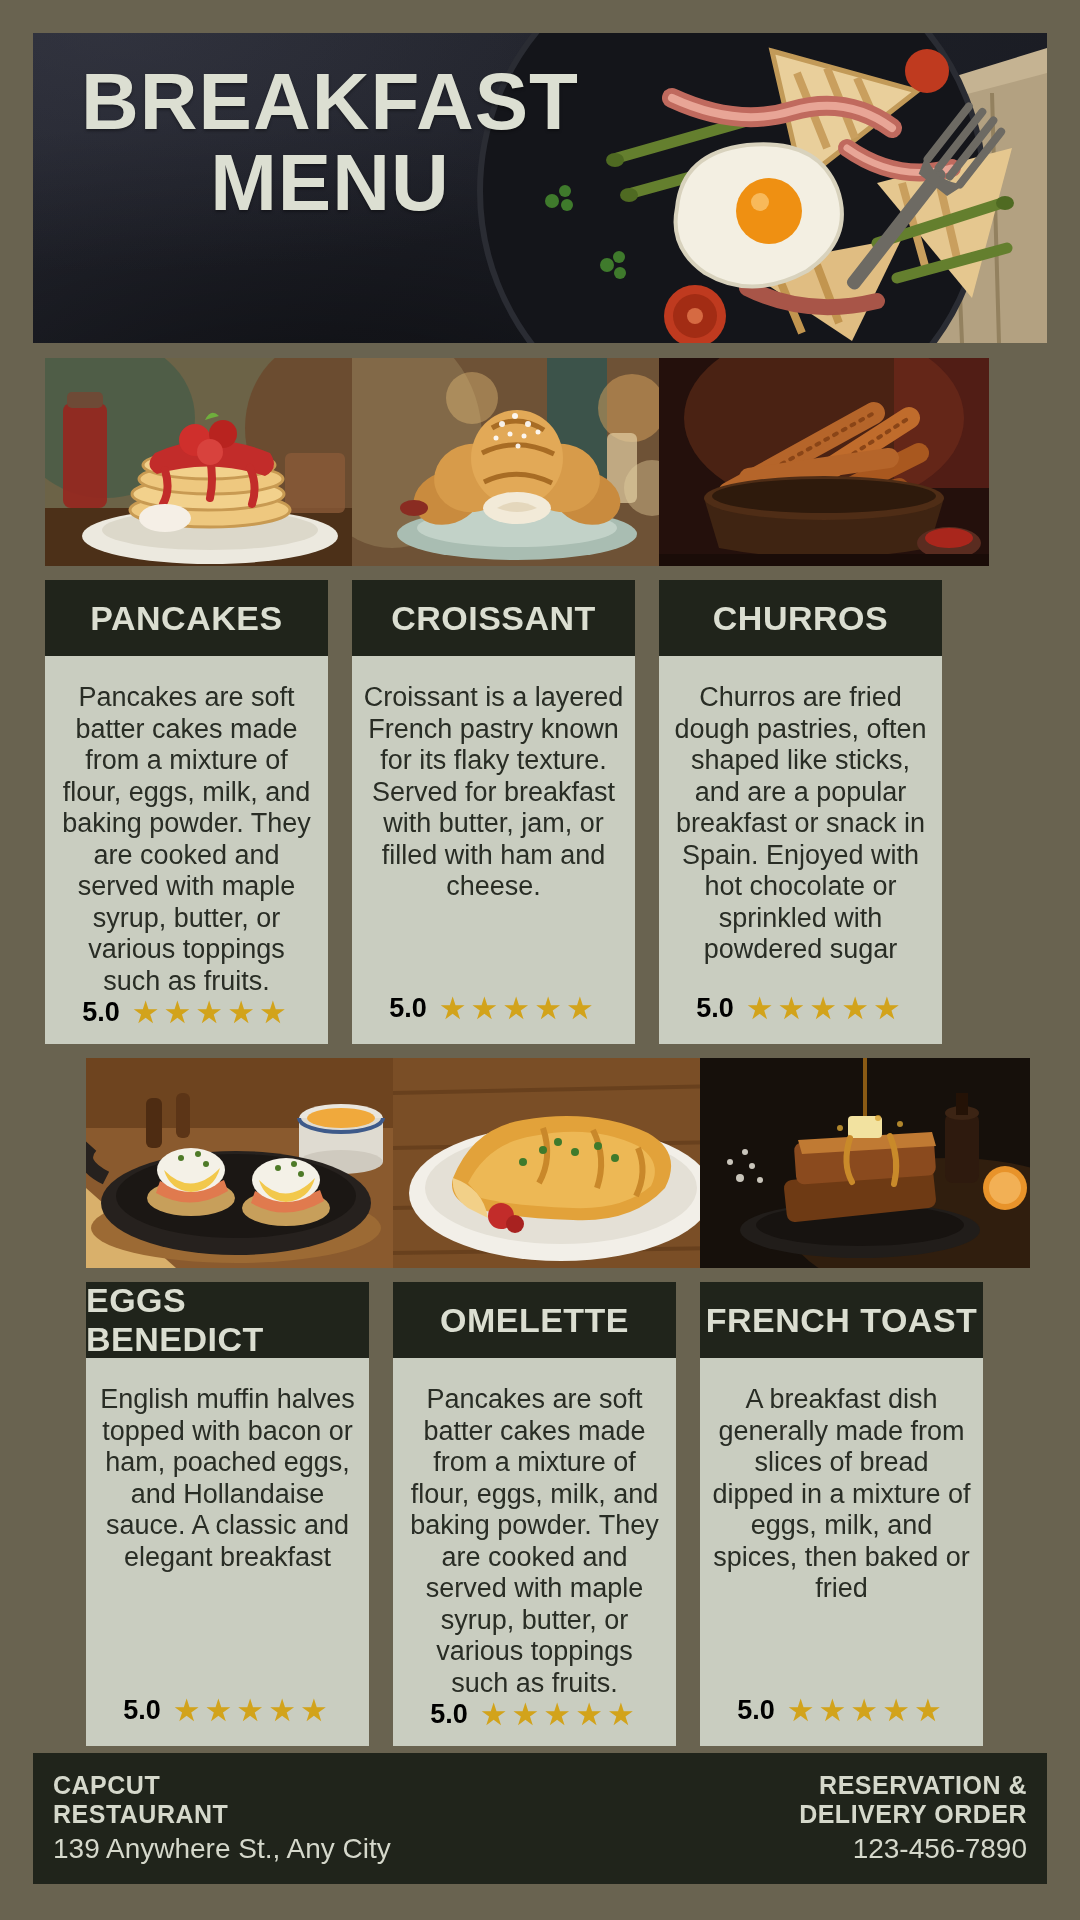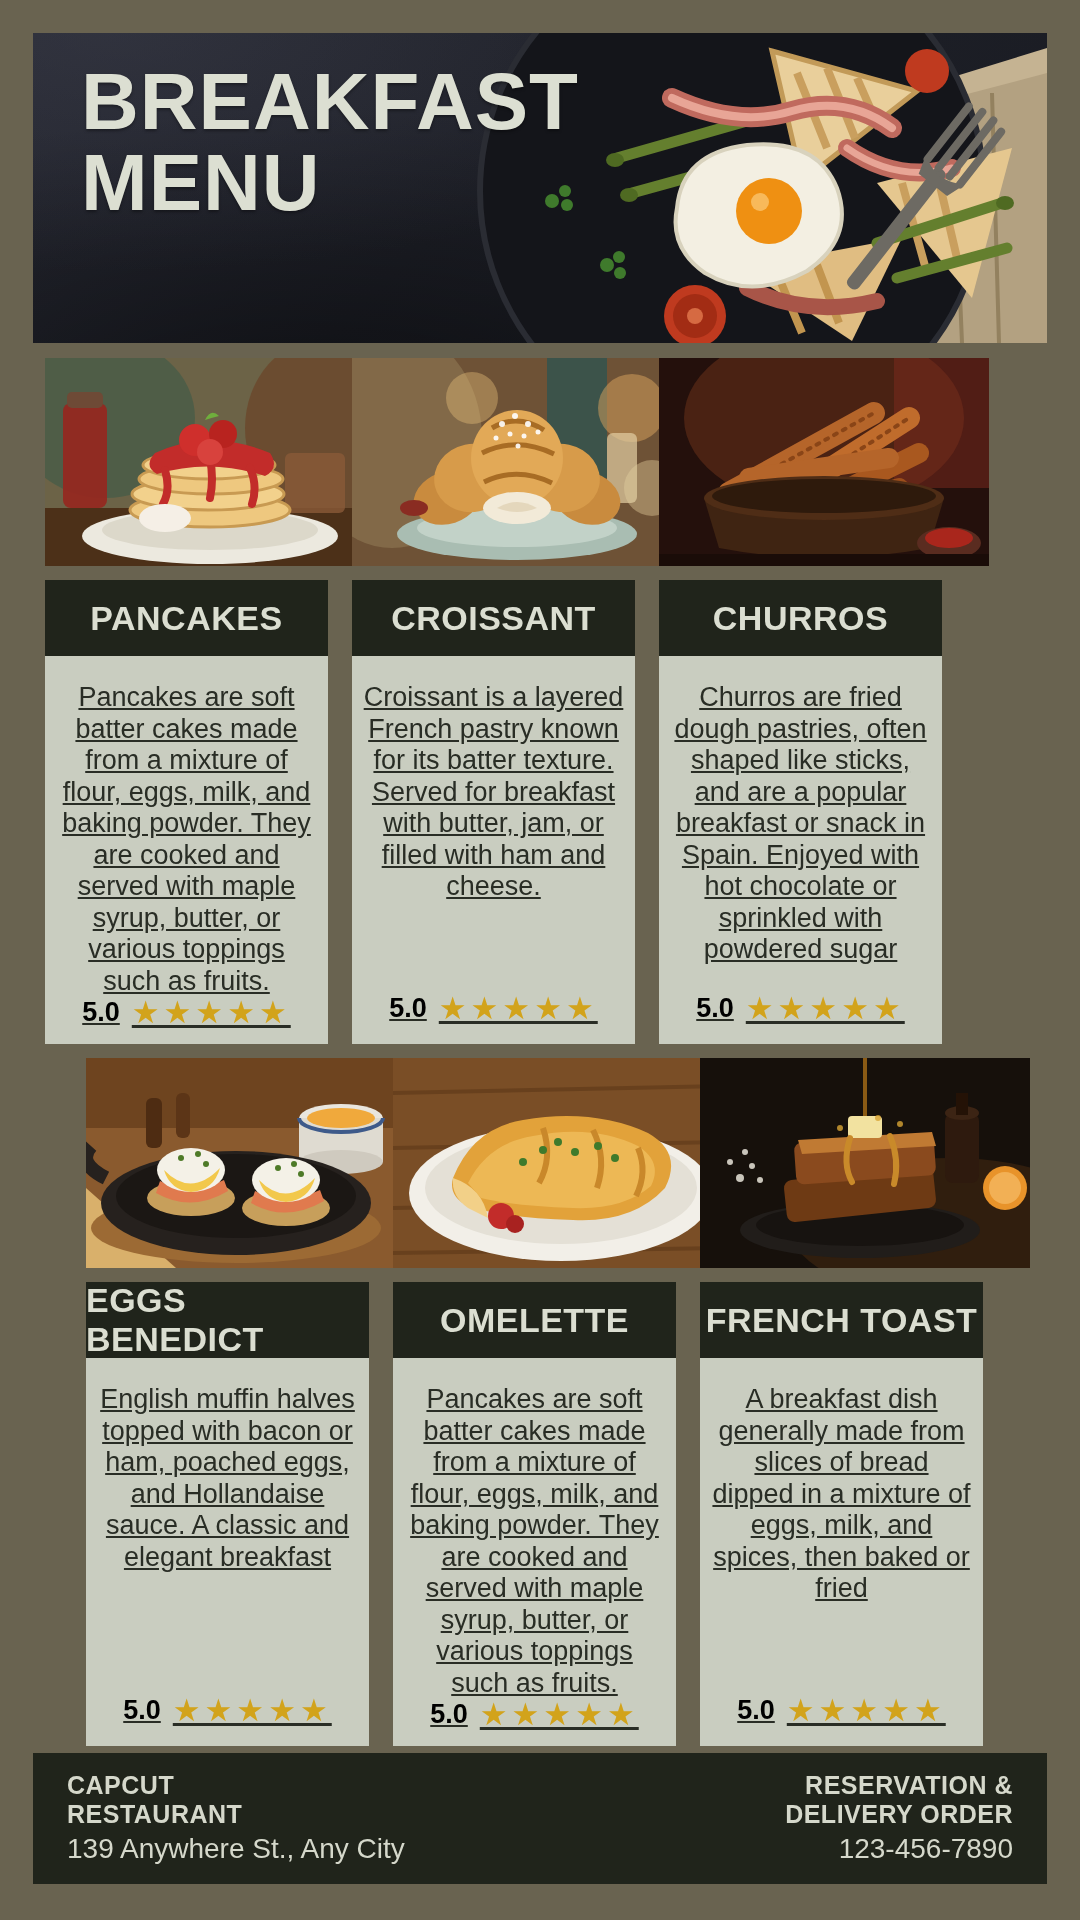--- a/index.html
+++ b/index.html
@@ -10,20 +10,21 @@
     font-family:"Liberation Sans", sans-serif;
   }
   
   .banner {
     position:absolute; left:33px; top:33px; width:1014px; height:310px;
     background:
       radial-gradient(120% 140% at 8% 0%, rgba(70,72,86,.35), rgba(0,0,0,0) 55%),
       radial-gradient(130% 160% at 30% 120%, rgba(0,0,0,.5), rgba(0,0,0,0) 60%),
       linear-gradient(135deg,#262832 0%,#1e2028 45%,#191b22 100%);
     overflow:hidden;
+    text-align:center;
   }
   .banner-photo { position:absolute; right:0; top:0; width:600px; height:310px; }
   .banner-title {
     position:absolute; left:48px; top:28px;
     color:#dcdfd2; font-weight:700; font-size:80px; line-height:81px;
     letter-spacing:1px; text-shadow:0 2px 3px rgba(0,0,0,.35);
   }
   
   .row { position:absolute; left:33px; width:1014px; display:flex; gap:12px; }
   .row1 { top:358px; } .row2 { top:1058px;margin-left:41px; }
@@ -34,33 +35,32 @@
   .gap { height:14px; }
   .titlebar {
     height:76px; background:#20241b; color:#dbded1;
     display:flex; align-items:center; justify-content:center;
     font-weight:700; font-size:34px; letter-spacing:.5px;
   }
   .card {
     height:388px; background:#c9cdc0; color:#292d25;
     display:flex; flex-direction:column; justify-content:space-between;
     padding:26px 11px 20px;
-    text-decoration:underline;
   }
   .desc { font-size:27px; line-height:31.5px; text-align:center; }
   .rating { display:flex; align-items:center; justify-content:center; gap:12px; }
   .rating .num { font-weight:700; font-size:27px; color:#000000; }
   .rating .stars { color:#d2a31b; font-size:31px; letter-spacing:4px; line-height:1;
                    font-family:"DejaVu Sans", sans-serif; }
   
   .footer {
     position:absolute; left:33px; top:1753px; width:1014px; height:131px;
     background:#20241b; color:#d5d8cb;
     display:flex; justify-content:space-between; align-items:center;
-    padding:0 34px;
+    padding:0 20px;
   }
   .f-left  { text-align:left; }
   .f-right { text-align:right; }
   .f-bold  { font-weight:700; font-size:25px; line-height:29px; letter-spacing:.5px; }
   .f-reg   { font-size:28px; line-height:34px; margin-top:3px; }
 </style>
 </head>
 <body>
 
 <div class="page">
@@ -211,21 +211,21 @@
               <circle cx="166" cy="88" r="2.5"></circle>
           </g>
           <ellipse cx="62" cy="150" rx="14" ry="8" fill="#8a2c22"></ellipse>
         </svg>
       </div>
       <div class="gap"></div>
       <div class="titlebar">
         <span>CROISSANT</span>
       </div>
       <div class="card">
-        <div class="desc">Croissant is a layered French pastry known for its batter texture. Served for breakfast with butter, jam, or filled with ham and cheese.</div>
+        <div class="desc">Croissant is a layered French pastry known for its flaky texture. Served for breakfast with butter, jam, or filled with ham and cheese.</div>
         <div class="rating">
           <span class="num">5.0</span>
           <span class="stars">★★★★★</span>
         </div>
       </div>
     </div>
 
     <div class="col">
       <div class="photo">
         <svg viewBox="0 0 330 208" preserveAspectRatio="none">

